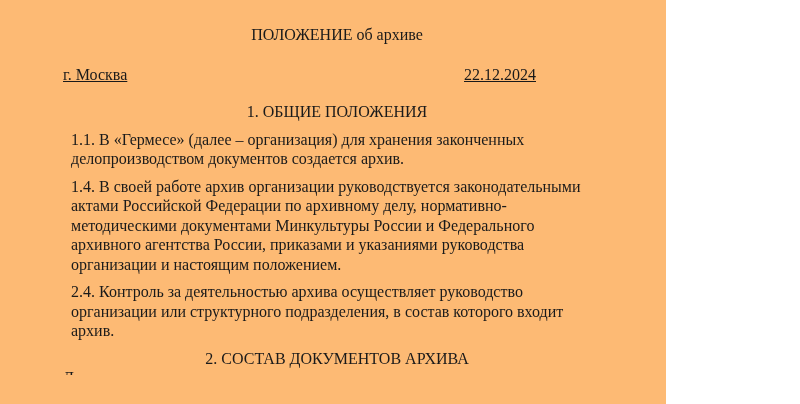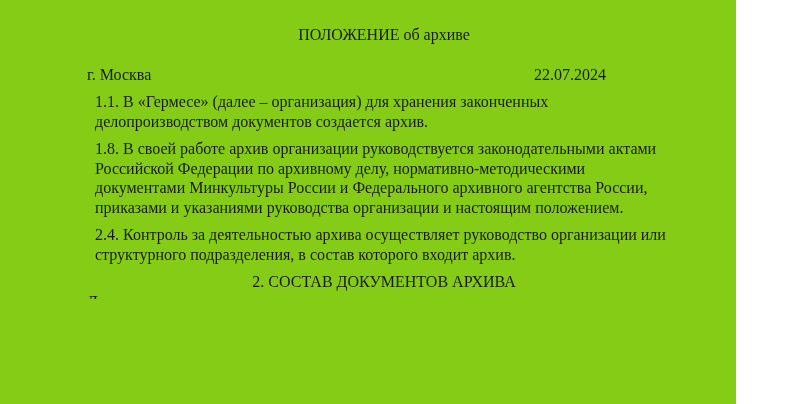--- a/index.html
+++ b/index.html
@@ -6,37 +6,38 @@
   body {
     width: 800px;
     height: 404px;
     background: #ffffff;
     overflow: hidden;
     font-family: "Liberation Serif", "DejaVu Serif", serif;
     color: #1a1a1a;
   }
   .page {
     box-sizing: border-box;
-    width: 736px;
+    width: 666px;
     height: 404px;
-    padding: 25px 55px 0 87px;
+    padding: 25px 55px 0 63px;
     overflow: hidden;
     font-size: 16px;
     line-height: 19.5px;
-    background: #84cc16;
+    background: #fdba74;
   }
   .doc-title {
     text-align: center;
     margin: 0 0 20px 0;
     white-space: nowrap;
   }
   .meta-row {
     display: flex;
     justify-content: space-between;
     align-items: baseline;
+    text-decoration: underline;
   }
   .meta-row .date {
     margin-right: 75px;
   }
   .sec-heading {
     text-align: center;
     margin: 18px 0 0 0;
     white-space: nowrap;
   }
   .sec-heading.sec2 {
@@ -54,29 +55,30 @@
 </style>
 </head>
 <body>
 
 <div class="page">
 
   <div class="doc-title">ПОЛОЖЕНИЕ об архиве</div>
 
   <div class="meta-row">
     <span class="city">г. Москва</span>
-    <span class="date">22.07.2024</span>
+    <span class="date">22.12.2024</span>
   </div>
 
+  <div class="sec-heading">1. ОБЩИЕ ПОЛОЖЕНИЯ</div>
 
   <p class="para">1.1. В «Гермесе» (далее – организация) для хранения законченных делопроизводством документов создается архив.</p>
 
 
 
-  <p class="para">1.8. В своей работе архив организации руководствуется законодательными актами Российской Федерации по архивному делу, нормативно-методическими документами Минкультуры России и Федерального архивного агентства России, приказами и указаниями руководства организации и настоящим положением.</p>
+  <p class="para">1.4. В своей работе архив организации руководствуется законодательными актами Российской Федерации по архивному делу, нормативно-методическими документами Минкультуры России и Федерального архивного агентства России, приказами и указаниями руководства организации и настоящим положением.</p>
 
   <p class="para">2.4. Контроль за деятельностью архива осуществляет руководство организации или структурного подразделения, в состав которого входит архив.</p>
 
   <div class="sec-heading sec2">2. СОСТАВ ДОКУМЕНТОВ АРХИВА</div>
 
   <div class="cutoff-line">
     <span>Д</span>
   </div>
 
 </div>

